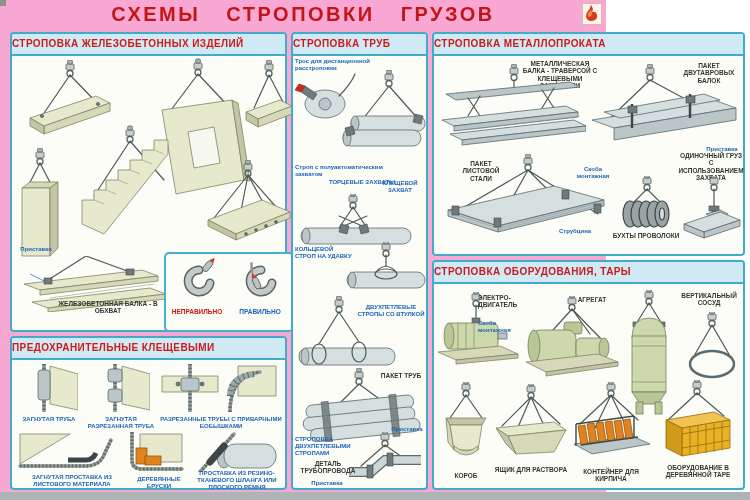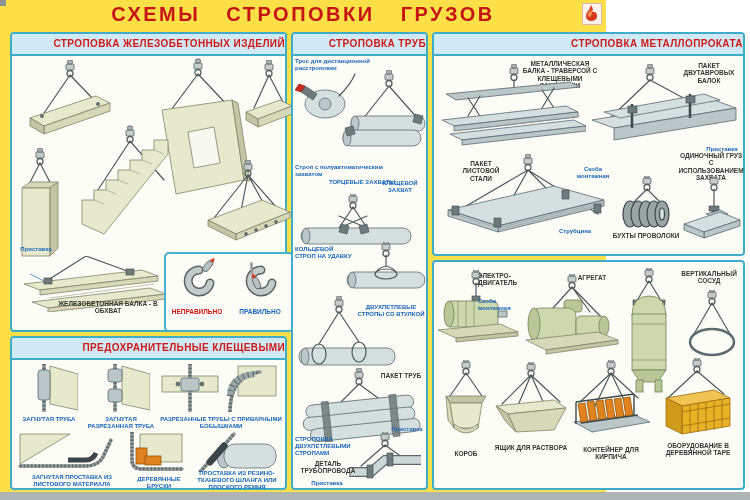--- a/index.html
+++ b/index.html
@@ -1,26 +1,26 @@
 <!DOCTYPE html>
 <html><head>
 <meta charset="utf-8">
 <style>
   html,body{margin:0;padding:0}
   body{width:750px;height:500px;overflow:hidden;font-family:"Liberation Sans",sans-serif}
-  .poster{position:relative;width:606px;height:500px;background:#fde047}
+  .poster{position:relative;width:606px;height:500px;background:#f9a8d4}
   .title{position:absolute;left:0;top:3px;width:100%;text-align:center;color:#c51414;
          font-size:20px;font-weight:bold;letter-spacing:2.5px;word-spacing:18px}
   .logo{position:absolute;right:4px;top:3px;width:18px;height:20px;background:#fdf3ec;
         border:1px solid #d8b9a8}
   .corner-artifact{position:absolute;left:0;top:0;width:6px;height:6px;background:#8d9392}
   .bottom-strip{position:absolute;left:0;top:492px;width:750px;height:8px;background:#aeb3b3}
   .panel{position:absolute;border:2px solid #3fadc9;border-radius:4px;background:#fcfdf7;box-sizing:border-box}
   .phead{height:20px;line-height:20px;background:#cfeaf5;border-bottom:2px solid #3fadc9;
-         text-align:right;color:#d01818;font-weight:bold;font-size:10px;letter-spacing:.4px;
+         text-align:left;color:#d01818;font-weight:bold;font-size:10px;letter-spacing:.4px;
          border-radius:2px 2px 0 0;white-space:nowrap;overflow:hidden}
   .pbody{position:relative;width:100%}
   .pbody>svg{position:absolute}
   .lb{position:absolute;font-weight:bold;line-height:1.15;text-align:center}
   .blue{color:#1a64b8;font-size:6px}
   .dark{color:#33382f;font-size:6.5px}
   .redlb{color:#cc1616;font-size:6.5px}
   .oklb{color:#1a64b8;font-size:6.5px}
   .inset{position:absolute;border:2px solid #45b1cc;border-radius:5px;background:#fdfdf8}
   .inset>svg{position:absolute}
@@ -373,20 +373,21 @@
         <path d="M4,40 L26,40 L40,28 L76,28" stroke="#cdd7d8" stroke-width="7.5" fill="none"></path>
         <rect x="22" y="33" width="6" height="13" class="dk"></rect>
         <rect x="42" y="21" width="6" height="13" class="dk"></rect>
       </svg>
       <div class="lb dark" style="left:2px;top:404px;width:66px">ДЕТАЛЬ ТРУБОПРОВОДА</div>
       <div class="lb blue" style="left:14px;top:424px;width:40px">Приставка</div>
     </div>
   </section>
 
   <section class="panel" style="left:432px;top:260px;width:313px;height:230px">
+    <div class="phead">СТРОПОВКА ОБОРУДОВАНИЯ, ТАРЫ</div>
     <div class="pbody" style="height:206px">
 
       <svg style="left:2px;top:8px" width="86" height="76" viewBox="0 0 86 76">
         <use href="#hookdef" transform="translate(40,2)"></use>
         <path class="sl" d="M40,13 L40,28"></path>
         <rect x="36" y="26" width="8" height="5" class="dk"></rect>
         <rect x="10" y="31" width="52" height="26" rx="5" class="gn1"></rect>
         <ellipse cx="13" cy="44" rx="5" ry="13" class="gn2"></ellipse>
         <path d="M22,31 L22,57 M30,31 L30,57 M38,31 L38,57" stroke="#70805a" stroke-width="0.6"></path>
         <rect x="62" y="41" width="9" height="6" class="mt2"></rect>

